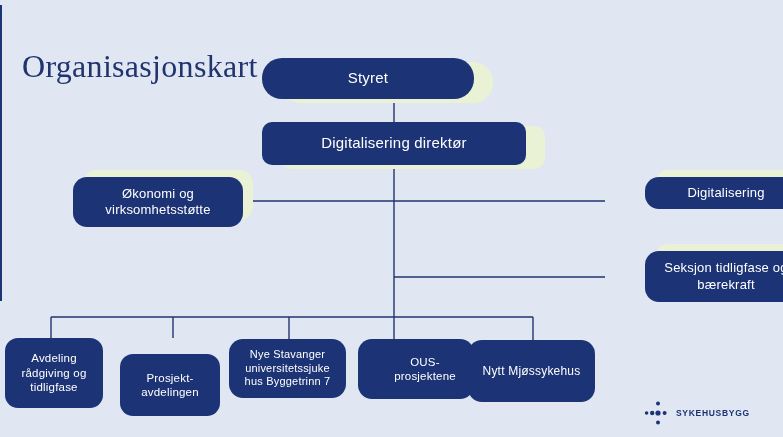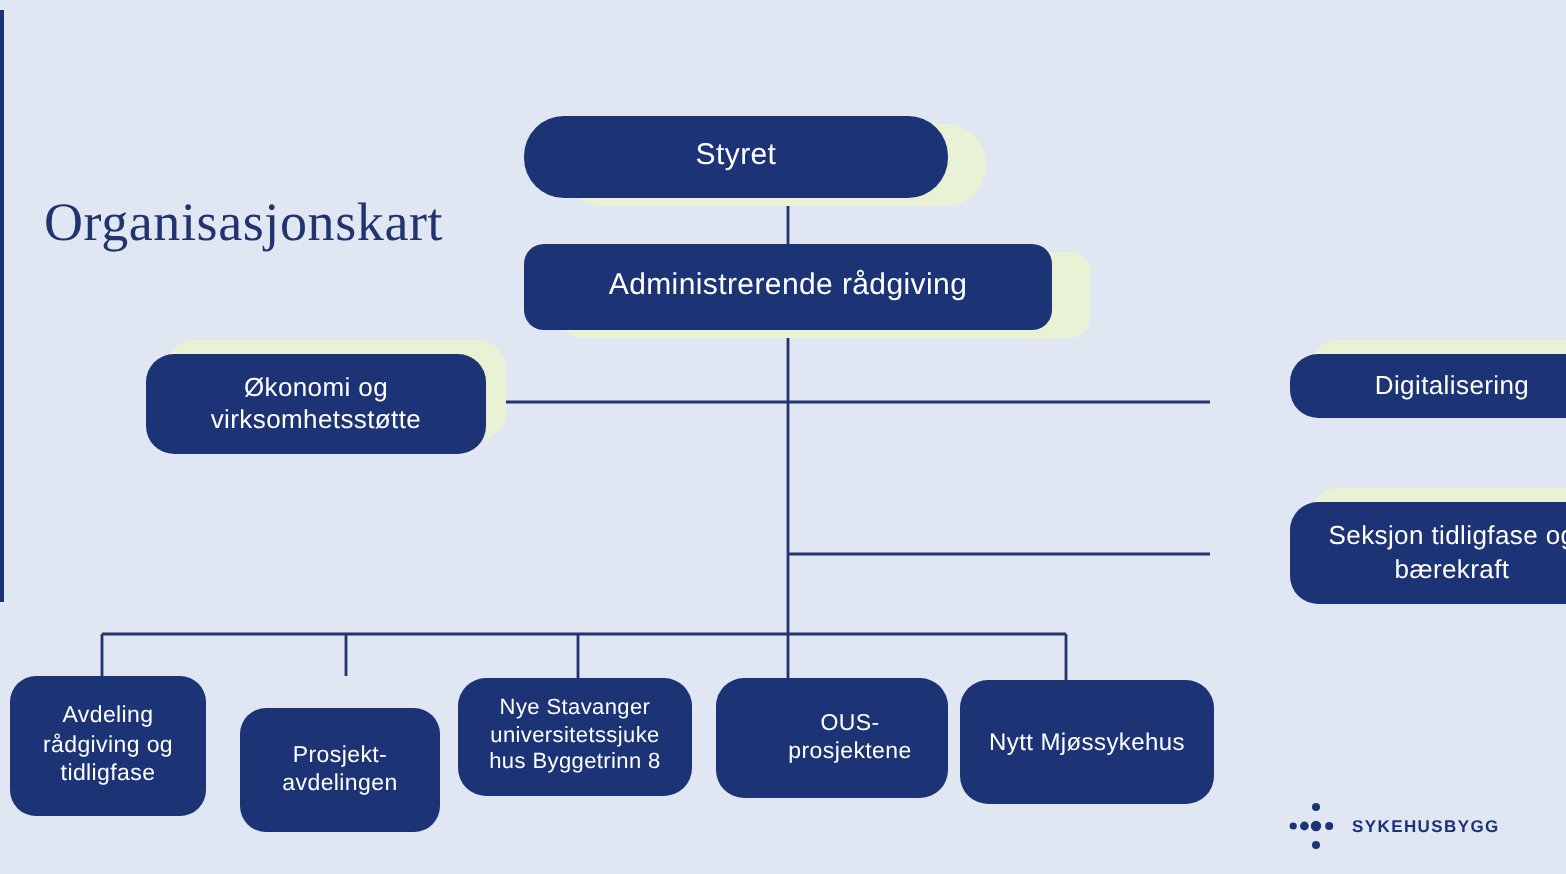--- a/index.html
+++ b/index.html
@@ -16,24 +16,23 @@
   .edge-accent {
     position: absolute;
     left: 0; top: 5px;
     width: 2px; height: 296px;
     background: #1c3375;
   }
   .page-title {
     position: absolute;
     left: 22px; top: 48px;
     font-family: "Liberation Serif", serif;
-    font-size: 27px;
+    font-size: 32px;
     color: #21346e;
     letter-spacing: 0.3px;
-    margin-top: 48px;
   }
   svg.connectors {
     position: absolute;
     left: 0; top: 0;
     width: 783px; height: 437px;
   }
   .node {
     position: absolute;
     background: #1c3375;
     color: #ffffff;
@@ -53,21 +52,21 @@
 
   .n-styret      { left: 262px; top: 58px;  width: 212px; height: 41px; border-radius: 20px; font-size: 15px; }
   .n-admin      { left: 262px; top: 122px; width: 264px; height: 43px; border-radius: 10px; font-size: 15px; }
   .n-okonomi    { left: 33px;  top: 177px; width: 170px; height: 50px; border-radius: 14px; font-size: 13px; }
   .n-digital    { left: 605px; top: 177px; width: 162px; height: 32px; border-radius: 14px; font-size: 13px; }
   .n-seksjon    { left: 605px; top: 251px; width: 162px; height: 51px; border-radius: 14px; font-size: 13px; }
   .n-avdeling   { left: 5px;   top: 338px; width: 98px;  height: 70px; border-radius: 13px; font-size: 11.5px; }
   .n-prosjekt   { left: 120px; top: 338px; width: 100px; height: 62px; border-radius: 13px; font-size: 11.5px; margin-top: 16px; }
   .n-stavanger  { left: 229px; top: 339px; width: 117px; height: 59px; border-radius: 14px; font-size: 11px; }
   .n-ous        { left: 358px; top: 339px; width: 98px;  height: 60px; border-radius: 14px; font-size: 11.5px; padding-left: 18px; }
-  .n-mjos       { left: 480px; top: 340px; width: 127px; height: 62px; border-radius: 14px; font-size: 12px; }
+  .n-mjos       { left: 468px; top: 340px; width: 127px; height: 62px; border-radius: 14px; font-size: 12px; }
 
   .logo {
     position: absolute;
     left: 644px; top: 399px;
     display: flex;
     align-items: center;
     gap: 6px;
   }
   .logo-text {
     color: #1c3375;
@@ -100,40 +99,40 @@
 
       <line x1="51" y1="317" x2="51" y2="338"></line>
       <line x1="173" y1="317" x2="173" y2="338"></line>
       <line x1="289" y1="317" x2="289" y2="339"></line>
       <line x1="533" y1="317" x2="533" y2="340"></line>
     </g>
   </svg>
 
   <div class="node n-styret shadow-right">Styret</div>
 
-  <div class="node n-admin shadow-right">Administrerende rådgiving</div>
+  <div class="node n-admin shadow-right">Digitalisering direktør</div>
 
   <div class="node n-okonomi shadow-up-right">Økonomi og
 virksomhetsstøtte</div>
 
   <div class="node n-digital shadow-up-right">Digitalisering</div>
 
   <div class="node n-seksjon shadow-up-right">Seksjon tidligfase og
 bærekraft</div>
 
   <div class="node n-avdeling">Avdeling
 rådgiving og
 tidligfase</div>
 
   <div class="node n-prosjekt">Prosjekt-
 avdelingen</div>
 
   <div class="node n-stavanger">Nye Stavanger
 universitetssjuke
-hus Byggetrinn 8</div>
+hus Byggetrinn 7</div>
 
   <div class="node n-ous">OUS-
 prosjektene</div>
 
   <div class="node n-mjos">Nytt Mjøssykehus</div>
 
   <div class="logo">
     <svg width="26" height="28" viewBox="0 0 26 28" xmlns="http://www.w3.org/2000/svg">
       <g fill="#1c3375">
         <circle cx="14" cy="4.5" r="2"></circle>

